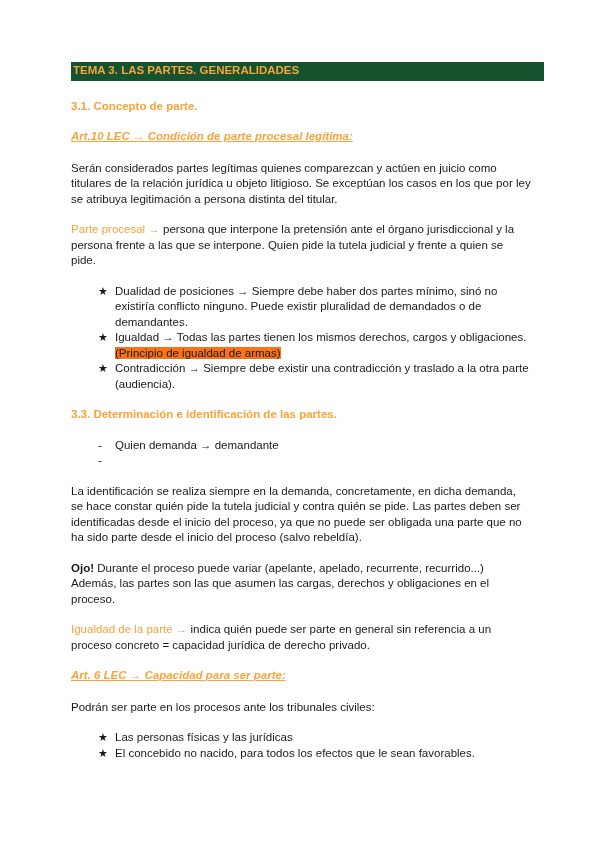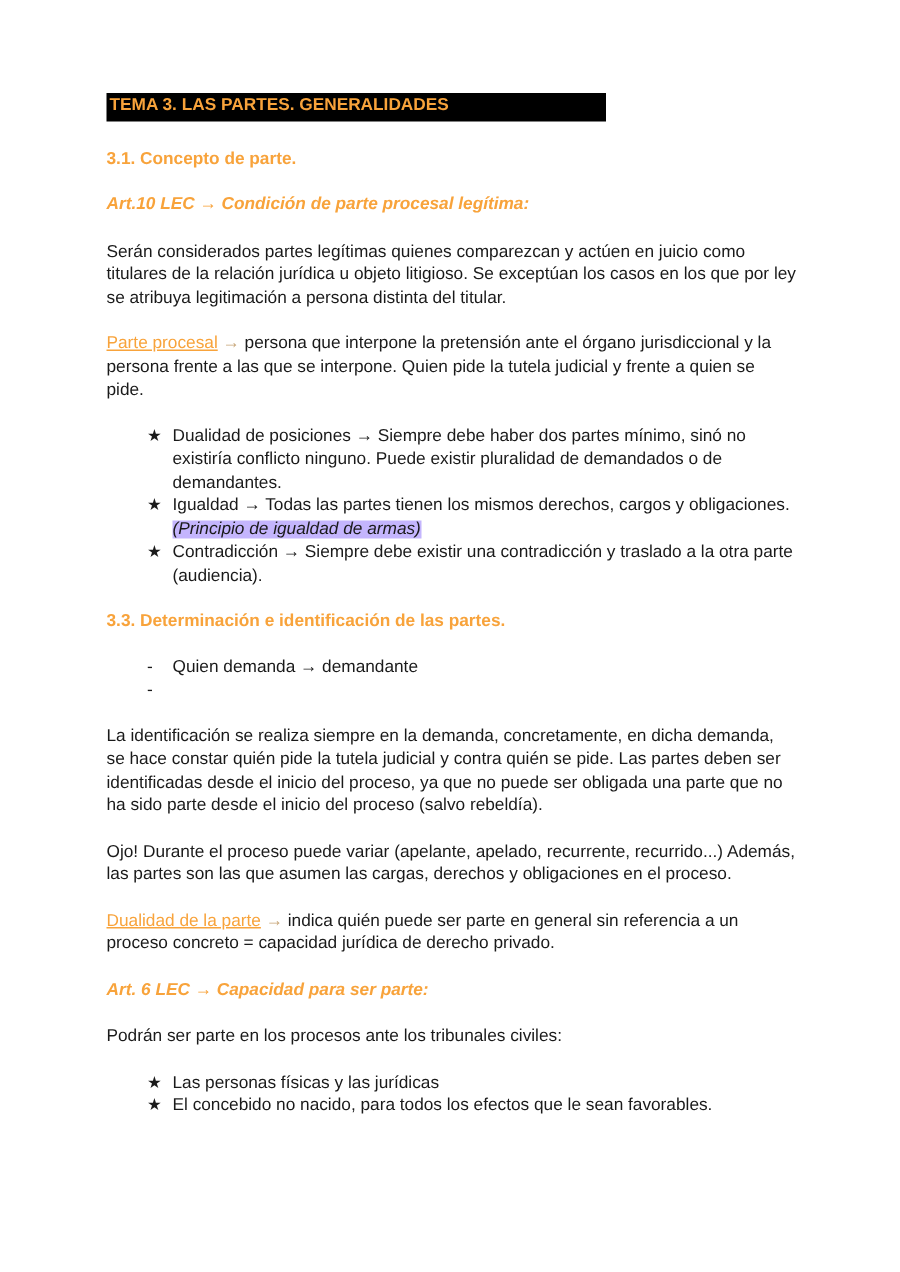--- a/index.html
+++ b/index.html
@@ -10,46 +10,47 @@
     font-family: "Liberation Sans", sans-serif;
     font-size: 11.5px;
     line-height: 15.5px;
     color: #1a1a1a;
   }
   .page {
     padding: 62px 69px 40px 71px;
   }
   .title-highlight {
     display: block;
-    width: 333px;
-    background: #000000;
+    width: 473px;
+    background: #14532d;
     padding: 1px 3px 2px 2px;
     margin-bottom: 18px;
   }
   .title-text {
     color: #F8A33B;
     font-weight: bold;
   }
   .h-orange {
     color: #F8A33B;
     font-weight: bold;
     font-size: 11.5px;
     margin: 0 0 15px 0;
   }
   .art-heading {
     color: #F8A33B;
     font-weight: bold;
     font-style: italic;
+    text-decoration: underline;
     margin: 0 0 16px 0;
   }
   p.para { margin: 0 0 15px 0; }
-  .orange-term { color: #F8A33B; text-decoration: underline; }
+  .orange-term { color: #F8A33B; }
   .arrow-muted { color: #C9A87C; }
-  .bold { font-weight: normal; }
-  .hl-yellow { background: #c4b5fd; font-style: italic; }
+  .bold { font-weight: bold; }
+  .hl-yellow { background: #f97316; }
   .list-block { margin: 0 0 15px 0; }
   .bullet-item {
     display: flex;
     padding-left: 27px;
   }
   .bullet-star {
     flex: 0 0 17px;
     width: 17px;
     font-size: 11px;
     line-height: 15.5px;
@@ -109,21 +110,21 @@
     <div class="dash-item">
       <span class="dash-glyph">-</span>
     </div>
   </div>
 
   <p class="para">La identificación se realiza siempre en la demanda, concretamente, en dicha demanda, se hace constar quién pide la tutela judicial y contra quién se pide. Las partes deben ser identificadas desde el inicio del proceso, ya que no puede ser obligada una parte que no ha sido parte desde el inicio del proceso (salvo rebeldía).</p>
 
   <p class="para"><span class="bold">Ojo!</span><span> Durante el proceso puede variar (apelante, apelado, recurrente, recurrido...) Además, las partes son las que asumen las cargas, derechos y obligaciones en el proceso.</span></p>
 
 
-  <p class="para"><span class="orange-term">Dualidad de la parte</span><span class="arrow-muted"> → </span><span>indica quién puede ser parte en general sin referencia a un proceso concreto = capacidad jurídica de derecho privado.</span></p>
+  <p class="para"><span class="orange-term">Igualdad de la parte</span><span class="arrow-muted"> → </span><span>indica quién puede ser parte en general sin referencia a un proceso concreto = capacidad jurídica de derecho privado.</span></p>
 
   <div class="art-heading">Art. 6 LEC → Capacidad para ser parte:</div>
 
   <p class="para">Podrán ser parte en los procesos ante los tribunales civiles:</p>
 
   <div class="list-block">
     <div class="bullet-item">
       <span class="bullet-star">★</span>
       <span class="bullet-text">Las personas físicas y las jurídicas</span>
     </div>

